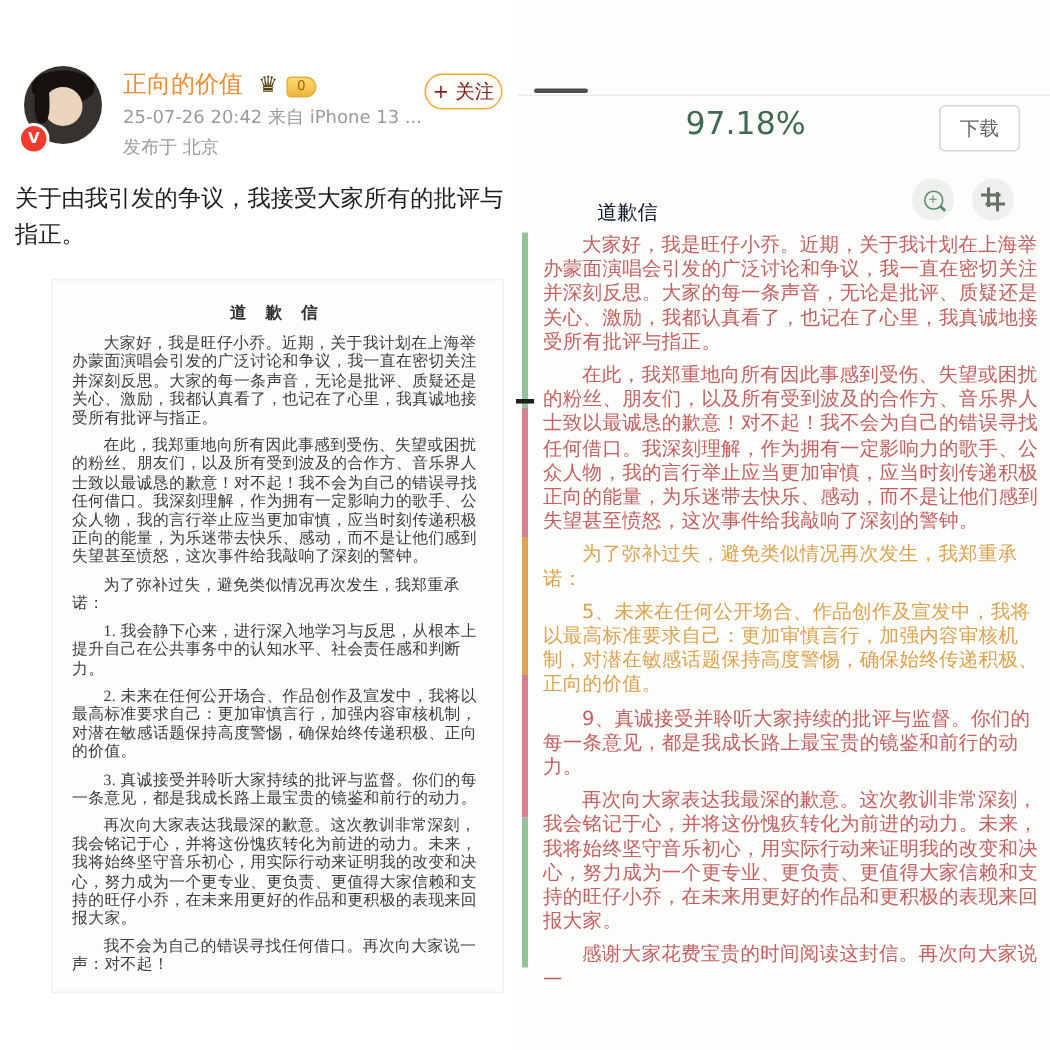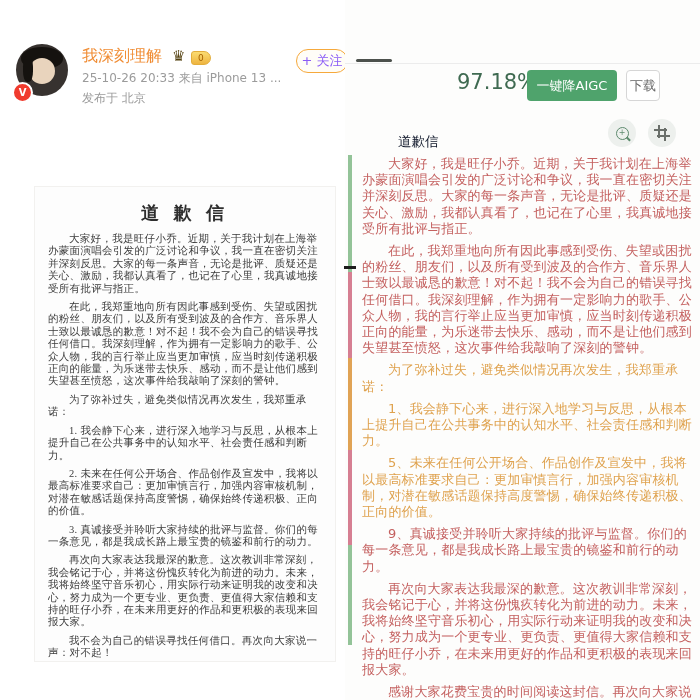--- a/index.html
+++ b/index.html
@@ -13,39 +13,39 @@
   .avatar-face{position:absolute;left:13px;top:14px;width:26px;height:26px;border-radius:50%;background:#e9d4bd;}
   .avatar-hair-side{position:absolute;left:7px;top:12px;width:10px;height:26px;border-radius:40%;background:#15120f;}
   .verified-badge{left:12px;top:82px;width:17px;height:17px;border-radius:50%;background:#f03b2e;border:2px solid #fff;
                   color:#fff;font-size:10px;font-weight:bold;display:flex;align-items:center;justify-content:center;}
   .username{left:82px;top:46px;font-size:16px;color:#f08c33;}
   .vip-crown{left:172px;top:47px;font-size:15px;color:#554211;}
   .vip-badge{left:191px;top:51px;background:linear-gradient(180deg,#fbdc72,#eeb440);color:#a76300;
              font-size:9px;line-height:12px;padding:0 6px;border-radius:3px 7px 7px 3px;border:1px solid #e3ae3c;}
   .meta-line{left:82px;top:70px;font-size:12px;color:#9b9b9b;}
   .location-line{left:82px;top:90px;font-size:12px;color:#9b9b9b;}
-  .follow-btn{left:296px;top:49px;width:50px;height:22px;border:1px solid #f6a93c;border-radius:13px;
-              color:#8b5cf6;font-size:13px;background:#fffdf7;display:flex;align-items:center;justify-content:center;cursor:pointer;}
+  .follow-btn{left:283px;top:49px;width:50px;height:22px;border:1px solid #f6a93c;border-radius:13px;
+              color:#7f1d1d;font-size:13px;background:#fffdf7;display:flex;align-items:center;justify-content:center;cursor:pointer;}
   .post-text{left:10px;top:120px;width:332px;font-size:15.5px;line-height:1.55;color:#1d1d1d;}
 
   .letter-card{left:34px;top:186px;width:302px;height:476px;background:#fdfdfd;border:1px solid #f2f1ef;
                box-sizing:border-box;padding:12px 13px;overflow:hidden;
                font-family:"Liberation Serif","DejaVu Serif",serif;}
-  .letter-title{text-align:center;font-size:18px;font-weight:bold;letter-spacing:5px;color:#2e2e2e;margin:2px 0 8px;}
+  .letter-title{text-align:center;font-size:11px;font-weight:bold;letter-spacing:5px;color:#2e2e2e;margin:2px 0 8px;}
   .letter-card p{margin:6px 0;font-size:10.5px;line-height:12.4px;letter-spacing:.3px;color:#3b3b3b;text-indent:2em;}
 
   
   .right-panel{left:345px;top:0;width:355px;height:700px;background:#fdfdfc;}
   .tab-dash{left:356px;top:59px;width:36px;height:3px;background:#4c514c;border-radius:2px;}
   .header-line{left:345px;top:63px;width:355px;height:1px;background:#ececec;}
   .aigc-label{left:357px;top:79px;font-size:13px;color:#787878;}
   .aigc-score{left:457px;top:70px;font-size:21px;color:#3f6a51;font-weight:500;}
   .reduce-btn{left:527px;top:70px;width:90px;height:31px;background:#4fa36c;border-radius:4px;color:#fff;
               font-size:13px;display:flex;align-items:center;justify-content:center;cursor:pointer;}
-  .download-btn{left:626px;top:70px;width:34px;height:31px;background:#fff;border:1px solid #d6d6d6;border-radius:4px;
+  .download-btn{left:626px;top:70px;width:54px;height:31px;background:#fff;border:1px solid #d6d6d6;border-radius:4px;
                 color:#666;font-size:13px;display:flex;align-items:center;justify-content:center;box-sizing:border-box;cursor:pointer;}
   .version-tag{left:345px;top:109px;background:#55a06c;color:#eef6f0;font-size:12px;padding:3px 12px 4px 10px;
                border-radius:0 0 12px 0;}
   .doc-title{left:398px;top:133px;font-size:13.5px;color:#0f172a;}
   .circle-btn{width:28px;height:28px;border-radius:50%;background:#edf0ed;display:flex;align-items:center;justify-content:center;cursor:pointer;}
   .zoom-btn{left:608px;top:119px;}
   .crop-btn{left:648px;top:119px;}
   .mag{position:relative;width:11px;height:11px;border:1.6px solid #5d8a6d;border-radius:50%;
        display:flex;align-items:center;justify-content:center;font-size:8px;color:#5d8a6d;line-height:1;}
   .mag::after{content:"";position:absolute;left:9px;top:10px;width:5px;height:1.6px;background:#5d8a6d;transform:rotate(45deg);}
@@ -72,46 +72,46 @@
 
 <div class="page">
 
   <div class="abs avatar">
     <div class="avatar-hair"></div>
     <div class="avatar-face"></div>
     <div class="avatar-hair-side"></div>
   </div>
   <div class="abs verified-badge">V</div>
 
-  <div class="abs username">我深刻理解</div>
+  <div class="abs username">正向的价值</div>
   <div class="abs vip-crown">♛</div>
   <div class="abs vip-badge">0</div>
-  <div class="abs meta-line">25-10-26 20:33  来自 iPhone 13 ...</div>
+  <div class="abs meta-line">25-07-26 20:42  来自 iPhone 13 ...</div>
   <div class="abs location-line">发布于 北京</div>
   <div class="abs follow-btn">+ 关注</div>
 
+  <div class="abs post-text">关于由我引发的争议，我接受大家所有的批评与指正。</div>
 
   <div class="abs letter-card">
     <div class="letter-title">道 歉 信</div>
     <p>大家好，我是旺仔小乔。近期，关于我计划在上海举办蒙面演唱会引发的广泛讨论和争议，我一直在密切关注并深刻反思。大家的每一条声音，无论是批评、质疑还是关心、激励，我都认真看了，也记在了心里，我真诚地接受所有批评与指正。</p>
     <p>在此，我郑重地向所有因此事感到受伤、失望或困扰的粉丝、朋友们，以及所有受到波及的合作方、音乐界人士致以最诚恳的歉意！对不起！我不会为自己的错误寻找任何借口。我深刻理解，作为拥有一定影响力的歌手、公众人物，我的言行举止应当更加审慎，应当时刻传递积极正向的能量，为乐迷带去快乐、感动，而不是让他们感到失望甚至愤怒，这次事件给我敲响了深刻的警钟。</p>
     <p>为了弥补过失，避免类似情况再次发生，我郑重承诺：</p>
     <p>1. 我会静下心来，进行深入地学习与反思，从根本上提升自己在公共事务中的认知水平、社会责任感和判断力。</p>
     <p>2. 未来在任何公开场合、作品创作及宣发中，我将以最高标准要求自己：更加审慎言行，加强内容审核机制，对潜在敏感话题保持高度警惕，确保始终传递积极、正向的价值。</p>
     <p>3. 真诚接受并聆听大家持续的批评与监督。你们的每一条意见，都是我成长路上最宝贵的镜鉴和前行的动力。</p>
     <p>再次向大家表达我最深的歉意。这次教训非常深刻，我会铭记于心，并将这份愧疚转化为前进的动力。未来，我将始终坚守音乐初心，用实际行动来证明我的改变和决心，努力成为一个更专业、更负责、更值得大家信赖和支持的旺仔小乔，在未来用更好的作品和更积极的表现来回报大家。</p>
     <p>我不会为自己的错误寻找任何借口。再次向大家说一声：对不起！</p>
   </div>
 
   <div class="abs right-panel"></div>
   <div class="abs tab-dash"></div>
   <div class="abs header-line"></div>
 
   <div class="abs aigc-score">97.18%</div>
-  <div class="abs reduce-btn">一键降AIGC</div>
   <div class="abs download-btn">下载</div>
 
   <div class="abs doc-title">道歉信</div>
 
   <div class="abs circle-btn zoom-btn">
     <span class="mag">+</span>
   </div>
   <div class="abs circle-btn crop-btn">
     <span class="cropglyph">
         <span class="c2"></span>
@@ -125,20 +125,19 @@
     <div class="seg seg-orange" style="height:92px"></div>
     <div class="seg seg-pink" style="height:95px"></div>
     <div class="seg seg-green" style="height:100px"></div>
   </div>
   <div class="abs indicator-tick"></div>
 
   <div class="abs doc-body">
     <p class="lvl-red">大家好，我是旺仔小乔。近期，关于我计划在上海举办蒙面演唱会引发的广泛讨论和争议，我一直在密切关注并深刻反思。大家的每一条声音，无论是批评、质疑还是关心、激励，我都认真看了，也记在了心里，我真诚地接受所有批评与指正。</p>
     <p class="lvl-red">在此，我郑重地向所有因此事感到受伤、失望或困扰的粉丝、朋友们，以及所有受到波及的合作方、音乐界人士致以最诚恳的歉意！对不起！我不会为自己的错误寻找任何借口。我深刻理解，作为拥有一定影响力的歌手、公众人物，我的言行举止应当更加审慎，应当时刻传递积极正向的能量，为乐迷带去快乐、感动，而不是让他们感到失望甚至愤怒，这次事件给我敲响了深刻的警钟。</p>
     <p class="lvl-orange">为了弥补过失，避免类似情况再次发生，我郑重承诺：</p>
-    <p class="lvl-orange">1、我会静下心来，进行深入地学习与反思，从根本上提升自己在公共事务中的认知水平、社会责任感和判断力。</p>
     <p class="lvl-orange">5、未来在任何公开场合、作品创作及宣发中，我将以最高标准要求自己：更加审慎言行，加强内容审核机制，对潜在敏感话题保持高度警惕，确保始终传递积极、正向的价值。</p>
     <p class="lvl-red">9、真诚接受并聆听大家持续的批评与监督。你们的每一条意见，都是我成长路上最宝贵的镜鉴和前行的动力。</p>
     <p class="lvl-red">再次向大家表达我最深的歉意。这次教训非常深刻，我会铭记于心，并将这份愧疚转化为前进的动力。未来，我将始终坚守音乐初心，用实际行动来证明我的改变和决心，努力成为一个更专业、更负责、更值得大家信赖和支持的旺仔小乔，在未来用更好的作品和更积极的表现来回报大家。</p>
     <p class="lvl-red">感谢大家花费宝贵的时间阅读这封信。再次向大家说一</p>
   </div>
 
 </div>
 
 </body></html>

